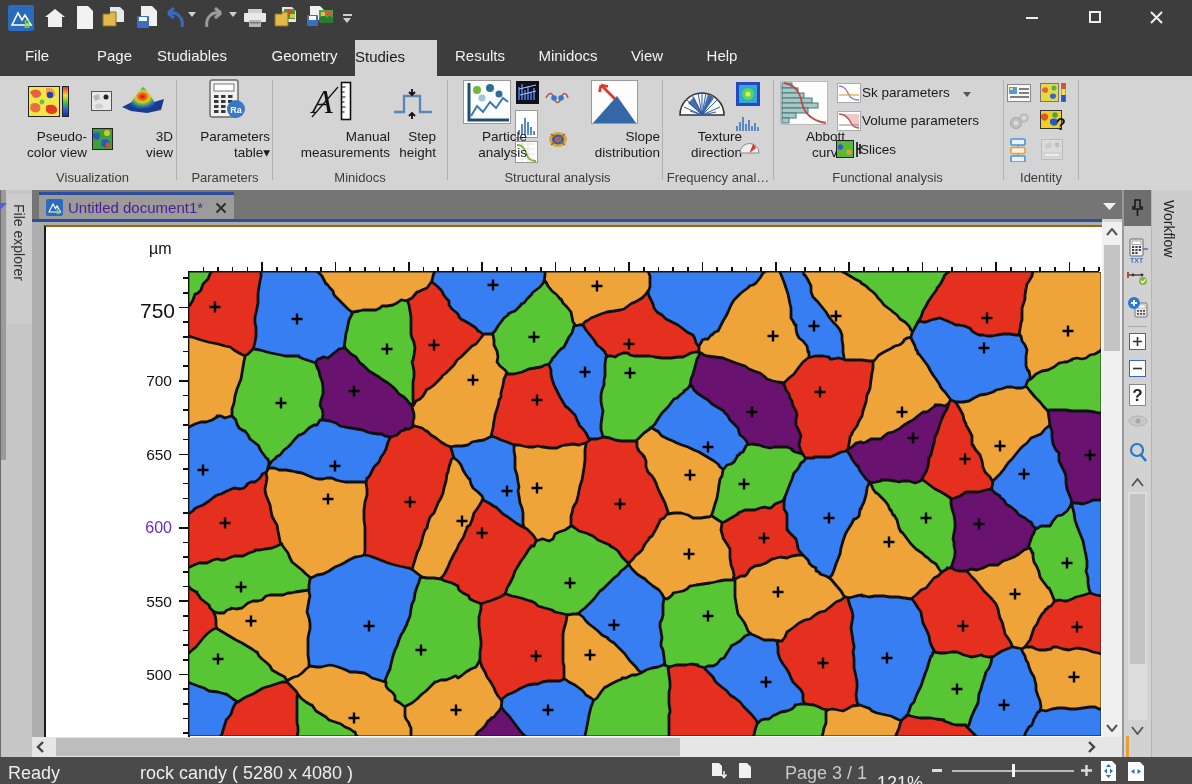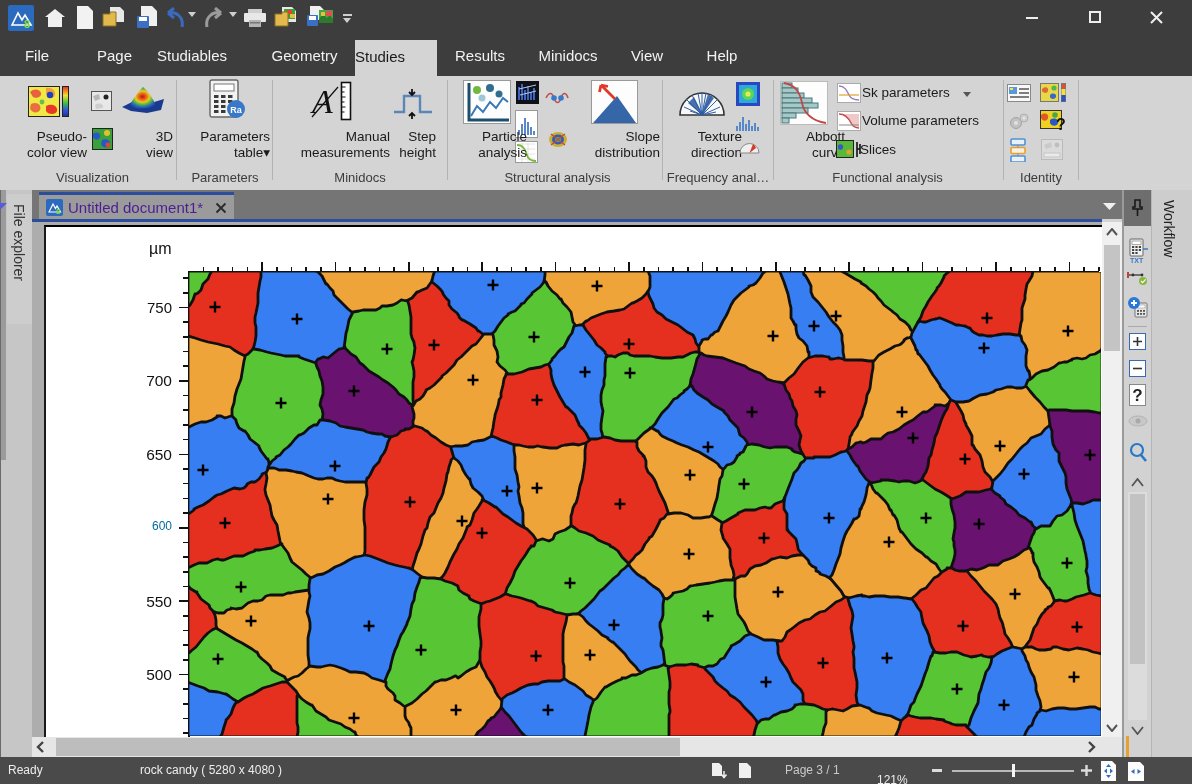--- a/index.html
+++ b/index.html
@@ -22,31 +22,31 @@
 #tabbar{position:absolute;left:32px;top:190px;width:1090px;height:29px;background:#757575}
 #atab{position:absolute;left:39px;top:192px;width:195px;height:27px;background:#9b9b9b;border-top:3px solid #2b4d9b}
 #atabtext{position:absolute;left:29px;top:4px;font-size:15px;color:#4c1d95}
 #bluebar{position:absolute;left:32px;top:219px;width:1070px;height:3px;background:#2b4d9b}
 
 #sidebar{position:absolute;left:0;top:190px;width:32px;height:567px;background:#c6c6c6}
 #fetab{position:absolute;left:7px;top:4px;width:25px;height:130px;background:#cdcdcd}
 #fetext{position:absolute;left:4px;top:10px;font-size:14px;color:#333;writing-mode:vertical-rl;white-space:nowrap}
 
 #docarea{position:absolute;left:32px;top:222px;width:1070px;height:515px;background:#adadad}
-#page{position:absolute;left:12px;top:3px;width:1058px;height:512px;background:#fff;border-left:2px solid #1a1a1a;border-top:2px solid #000000}
+#page{position:absolute;left:12px;top:3px;width:1058px;height:512px;background:#fff;border-left:2px solid #1a1a1a;border-top:2px solid #a16207}
 
 #vscroll{position:absolute;left:1102px;top:222px;width:20px;height:515px;background:#f0f0f0}
 #rsep{position:absolute;left:1122px;top:190px;width:2px;height:567px;background:#9a9a9a}
 #rtool{position:absolute;left:1124px;top:190px;width:27px;height:567px;background:#d2d2d2}
 #rtoolhead{position:absolute;left:0;top:0;width:27px;height:36px;background:#6e6e6e}
 #workflow{position:absolute;left:1151px;top:190px;width:41px;height:567px;background:#cdcdcd;border-left:1px solid #b5b5b5}
 #wftext{position:absolute;left:9px;top:10px;font-size:14px;color:#222;writing-mode:vertical-rl;white-space:nowrap}
 
 #hscroll{position:absolute;left:32px;top:737px;width:1090px;height:20px;background:#e6e6e6}
-#statusbar{position:absolute;left:0;top:757px;width:1192px;height:27px;background:#4a4a4a;color:#ededed;font-size:12px}
+#statusbar{position:absolute;left:0;top:757px;width:1192px;height:27px;background:#4a4a4a;color:#ededed;font-size:18px}
 </style>
 </head>
 <body>
 
 <div id="titlebar">
   <svg class="abs" style="left:8px;top:5px" width="26" height="26">
       <rect width="26" height="26" rx="2" fill="#2a6abf"></rect>
       <path d="M4 20 L10 8 L14 15 L17 10 L23 20 Z" fill="none" stroke="#fff" stroke-width="1.6"></path>
       <text x="16" y="23" font-size="11" fill="#7fe030" font-weight="bold">8</text>
     </svg>
@@ -394,24 +394,24 @@
   <div id="fetab">
       <div id="fetext">File explorer</div>
     </div>
 </div>
 <div class="abs" style="left:0;top:203px;width:0;height:0;border-top:7px solid #5a5adf;border-right:7px solid transparent"></div>
 
 <div id="docarea">
   <div id="page">
 
     <div class="abs" style="left:103px;top:13px;font-size:16px;color:#111">µm</div>
-    <div class="abs" style="left:94px;top:72px;width:32px;text-align:right;font-size:15px;color:#111">750</div>
+    <div class="abs" style="left:94px;top:72px;width:32px;text-align:right;font-size:21px;color:#111">750</div>
     <div class="abs" style="left:94px;top:145px;width:32px;text-align:right;font-size:15.5px;color:#111">700</div>
     <div class="abs" style="left:94px;top:219px;width:32px;text-align:right;font-size:15.5px;color:#111">650</div>
-    <div class="abs" style="left:94px;top:292px;width:32px;text-align:right;font-size:12px;color:#0369a1">600</div>
+    <div class="abs" style="left:94px;top:292px;width:32px;text-align:right;font-size:16px;color:#6d28d9">600</div>
     <div class="abs" style="left:94px;top:366px;width:32px;text-align:right;font-size:15.5px;color:#111">550</div>
     <div class="abs" style="left:94px;top:439px;width:32px;text-align:right;font-size:15.5px;color:#111">500</div>
     <svg class="abs" style="left:125px;top:28px" width="931" height="482" shape-rendering="crispEdges">
 <rect x="16.6" y="15.6" width="2" height="466" fill="#111"></rect>
 <rect x="16.6" y="15.6" width="911" height="2" fill="#111"></rect>
 <rect x="12" y="22.3" width="5.6" height="1.6" fill="#111"></rect>
 <rect x="12" y="37.0" width="5.6" height="1.6" fill="#111"></rect>
 <rect x="8" y="51.7" width="9.6" height="1.6" fill="#111"></rect>
 <rect x="12" y="66.3" width="5.6" height="1.6" fill="#111"></rect>
 <rect x="12" y="81.0" width="5.6" height="1.6" fill="#111"></rect>

